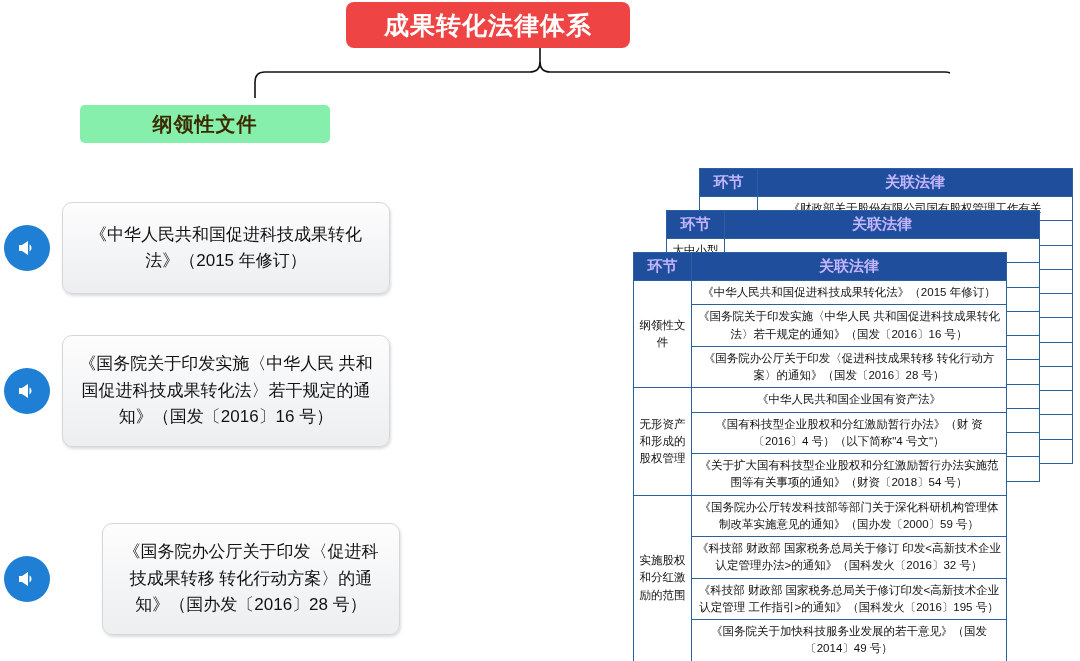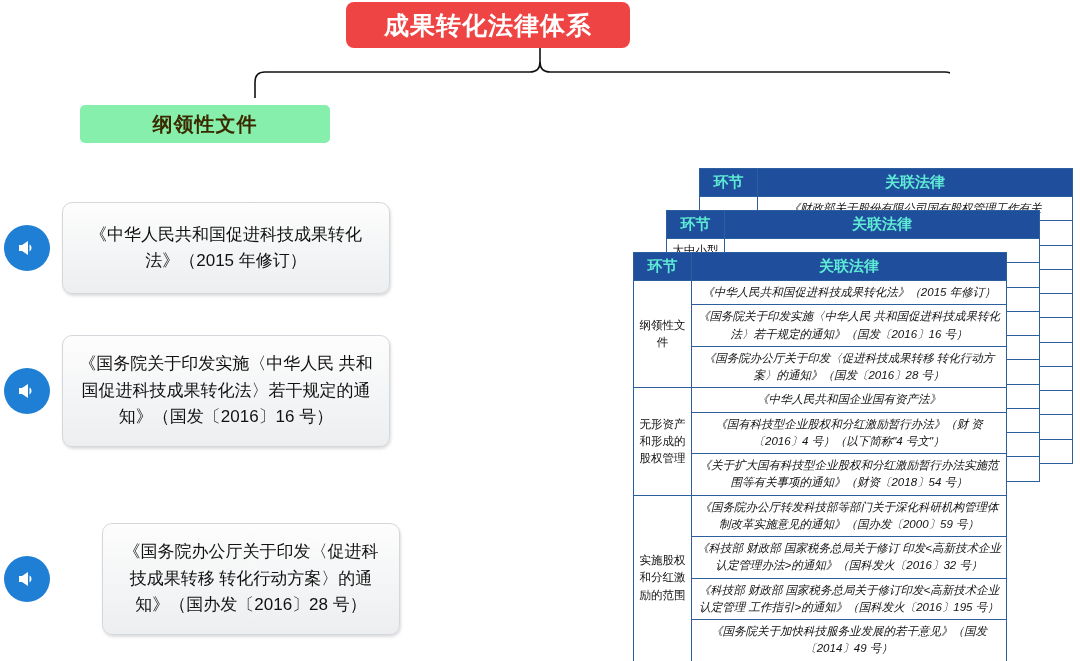--- a/index.html
+++ b/index.html
@@ -110,40 +110,40 @@
   .tbl {
     position: absolute;
     background: #ffffff;
     border: 1px solid #2b5f9e;
     border-collapse: collapse;
     font-size: 11px;
     color: #111111;
   }
   .tbl th {
     background: #1f4e9c;
-    color: #5eead4;
+    color: #c4b5fd;
     font-size: 15px;
     font-weight: bold;
     border: 1px solid #2b5f9e;
     padding: 4px 2px;
     text-align: center;
   }
   .tbl td {
     border: 1px solid #2b5f9e;
     padding: 3px 5px;
     vertical-align: middle;
     line-height: 1.5;
   }
   .tbl td.stage {
     text-align: center;
     width: 58px;
     font-size: 11.5px;
     font-family: Liberation Serif, serif;
   }
-  .tbl td.law { text-align: center; font-size: 11.5px; font-style: italic; }
+  .tbl td.law { text-align: center; font-size: 11.5px; }
 
   
   #tbl-back1 { left: 66px; top: 0px; width: 374px; }
   #tbl-back1 th.c1 { width: 58px; }
   
   #tbl-back2 { left: 33px; top: 42px; width: 374px; }
   #tbl-back2 th.c1 { width: 58px; }
   
   #tbl-front { left: 0px; top: 84px; width: 374px; }
   #tbl-front th.c1 { width: 58px; }

